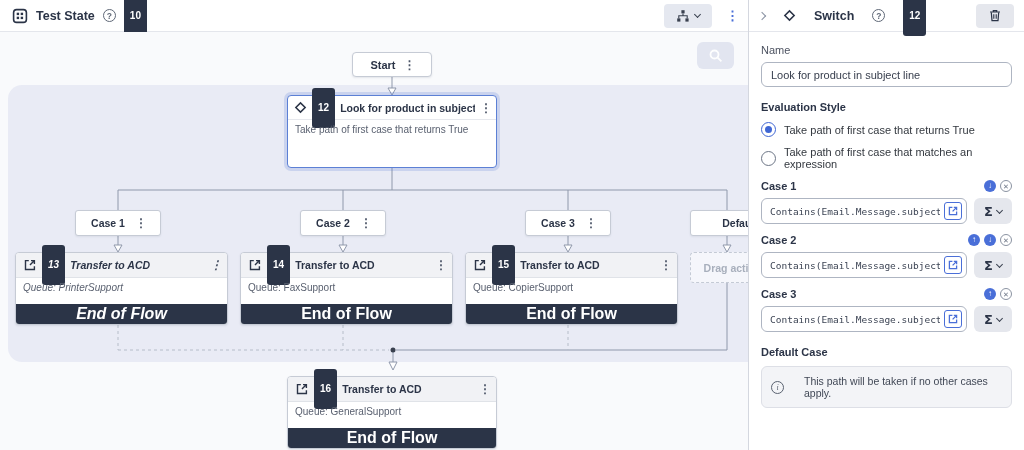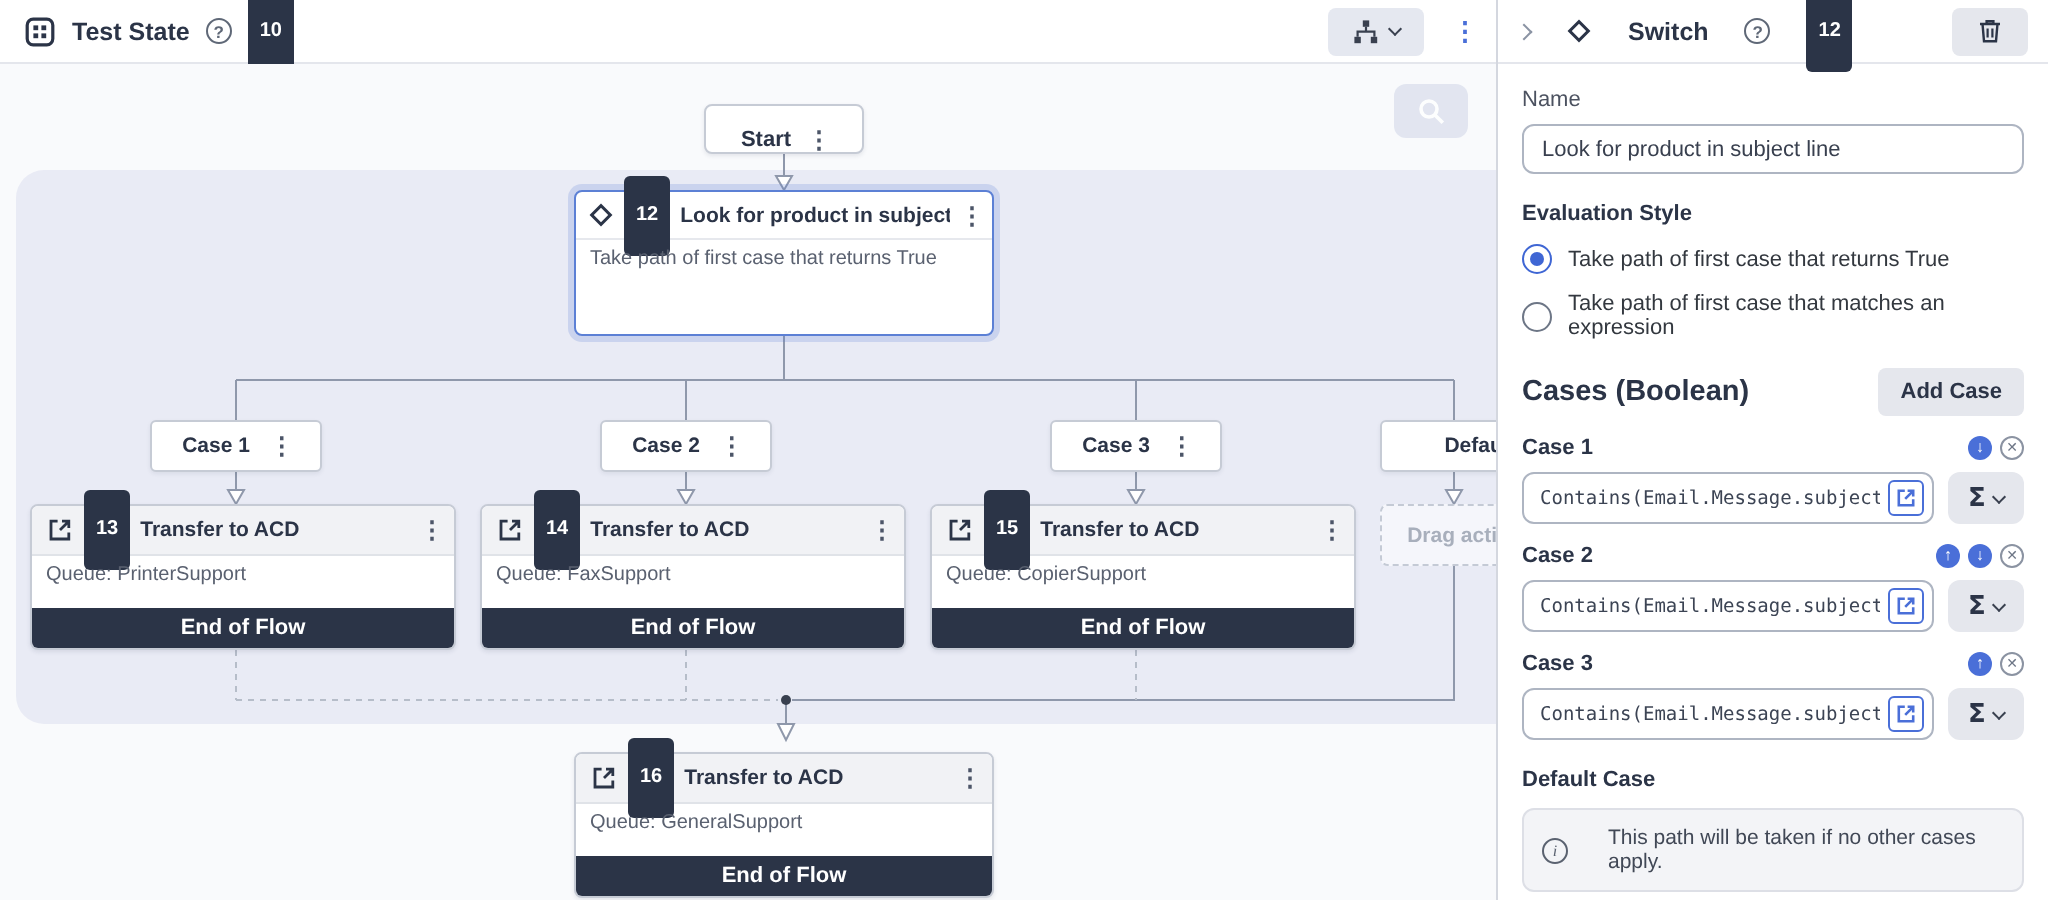--- a/index.html
+++ b/index.html
@@ -17,39 +17,39 @@
   .chev { width:5px; height:5px; border-right:1.4px solid #39404f; border-bottom:1.4px solid #39404f; transform:rotate(45deg); margin-top:-2px; }
   .kebab { font-size:12px; font-weight:bold; color:#4c5568; width:10px; text-align:center; cursor:pointer; line-height:1; }
   .kebab.blue { color:#4a6fd8; font-size:13px; }
 
   .canvas { position:relative; width:748px; height:418px; background:#f9fafc; overflow:hidden; }
   .blue-region { position:absolute; left:8px; top:53px; width:754px; height:277px; background:#e9ebf5; border-radius:14px; }
   .connectors { position:absolute; left:0; top:0; }
   .search-btn { position:absolute; right:14px; top:10px; width:37px; height:27px; background:#dde1ee; border-radius:6px; display:flex; align-items:center; justify-content:center; cursor:pointer; opacity:.8; }
 
   .node { position:absolute; background:#fff; border:1px solid #c6cbd5; border-radius:4px; box-shadow:0 1px 2px rgba(40,50,80,.10); }
-  .start-node { left:352px; top:20px; width:80px; height:25px; display:flex; align-items:flex-end; justify-content:center; gap:8px; }
+  .start-node { left:352px; top:20px; width:80px; height:25px; display:flex; align-items:center; justify-content:center; gap:8px; }
   .start-label { font-size:11px; font-weight:bold; color:#2b3447; }
 
   .switch-node { left:287px; top:63px; width:210px; height:73px; border:1.5px solid #5c80d5; box-shadow:0 0 0 3px rgba(92,128,213,.22); }
   .sw-header { height:24px; display:flex; align-items:center; gap:5px; padding:0 6px; border-bottom:1px solid #e6e8ed; }
   .node-title { font-size:10.5px; font-weight:bold; color:#2b3447; white-space:nowrap; overflow:hidden; flex:1; }
   .sw-body, .t-body { padding:4px 7px; font-size:10px; color:#5a6170; }
 
   .chip { position:absolute; top:178px; width:86px; height:26px; background:#fff; border:1px solid #c6cbd5; border-radius:3px; box-shadow:0 1px 2px rgba(40,50,80,.08); display:flex; align-items:center; justify-content:center; gap:10px; }
   .chip-label { font-size:10.5px; font-weight:bold; color:#2b3447; }
   .chip1 { left:75px; } .chip2 { left:300px; } .chip3 { left:525px; }
   .chip-default { left:690px; width:100px; }
 
   .tnode { top:220px; width:213px; height:73px; display:flex; flex-direction:column; }
-  .t13 { left:15px; } .t14 { left:240px; } .t15 { left:465px; }
+  .t13 { left:15px;font-style:italic; } .t14 { left:240px; } .t15 { left:465px; }
   .t16 { left:287px; top:344px; width:210px; }
   .t-header { height:25px; background:#f1f2f5; border-bottom:1px solid #e0e3e8; display:flex; align-items:center; gap:5px; padding:0 7px; border-radius:3px 3px 0 0; }
   .t-body { flex:1; }
-  .t-footer { height:20px; background:#2b3447; color:#fff; font-size:11px; font-weight:bold; display:flex; align-items:center; justify-content:center; border-radius:0 0 3px 3px; cursor:pointer; }
+  .t-footer { height:20px; background:#2b3447; color:#fff; font-size:16px; font-weight:bold; display:flex; align-items:center; justify-content:center; border-radius:0 0 3px 3px; cursor:pointer; }
 
   .dragzone { position:absolute; left:690px; top:220px; width:110px; height:31px; border:1.5px dashed #c4cad5; border-radius:4px; background:rgba(255,255,255,.55); color:#a8afbc; font-size:10.5px; font-weight:bold; display:flex; align-items:center; justify-content:center; white-space:nowrap; overflow:hidden; }
 
   
   .panel { width:276px; border-left:1px solid #d4d7df; background:#fff; display:flex; flex-direction:column; }
   .p-header { height:32px; border-bottom:1px solid #e4e6ec; display:flex; align-items:center; gap:18px; padding:0 10px; flex:none; }
   .chev-right { width:6px; height:6px; border-right:1.5px solid #8a93a3; border-bottom:1.5px solid #8a93a3; transform:rotate(-45deg); cursor:pointer; }
   .p-title { font-size:12.5px; font-weight:bold; color:#2b3447; }
   .icon-btn { width:38px; height:24px; background:#e5e7ed; border-radius:4px; display:flex; align-items:center; justify-content:center; cursor:pointer; border:none; }
   .p-body { padding:12px; overflow:hidden; }
@@ -267,24 +267,20 @@
       <div class="section-label">Evaluation Style</div>
       <div class="radio-row">
         <span class="radio on"></span>
         <span class="radio-label">Take path of first case that returns True</span>
       </div>
       <div class="radio-row">
         <span class="radio off"></span>
         <span class="radio-label">Take path of first case that matches an expression</span>
       </div>
 
-      <div class="cases-head">
-        <span class="cases-title">Cases (Boolean)</span>
-        <button class="add-case-btn">Add Case</button>
-      </div>
 
       
       <div class="case-label-row">
         <span class="case-label">Case 1</span>
         <span class="case-controls">
           <span class="cc cc-move">↓</span>
           <span class="cc cc-del">✕</span>
         </span>
       </div>
       <div class="expr-row">

